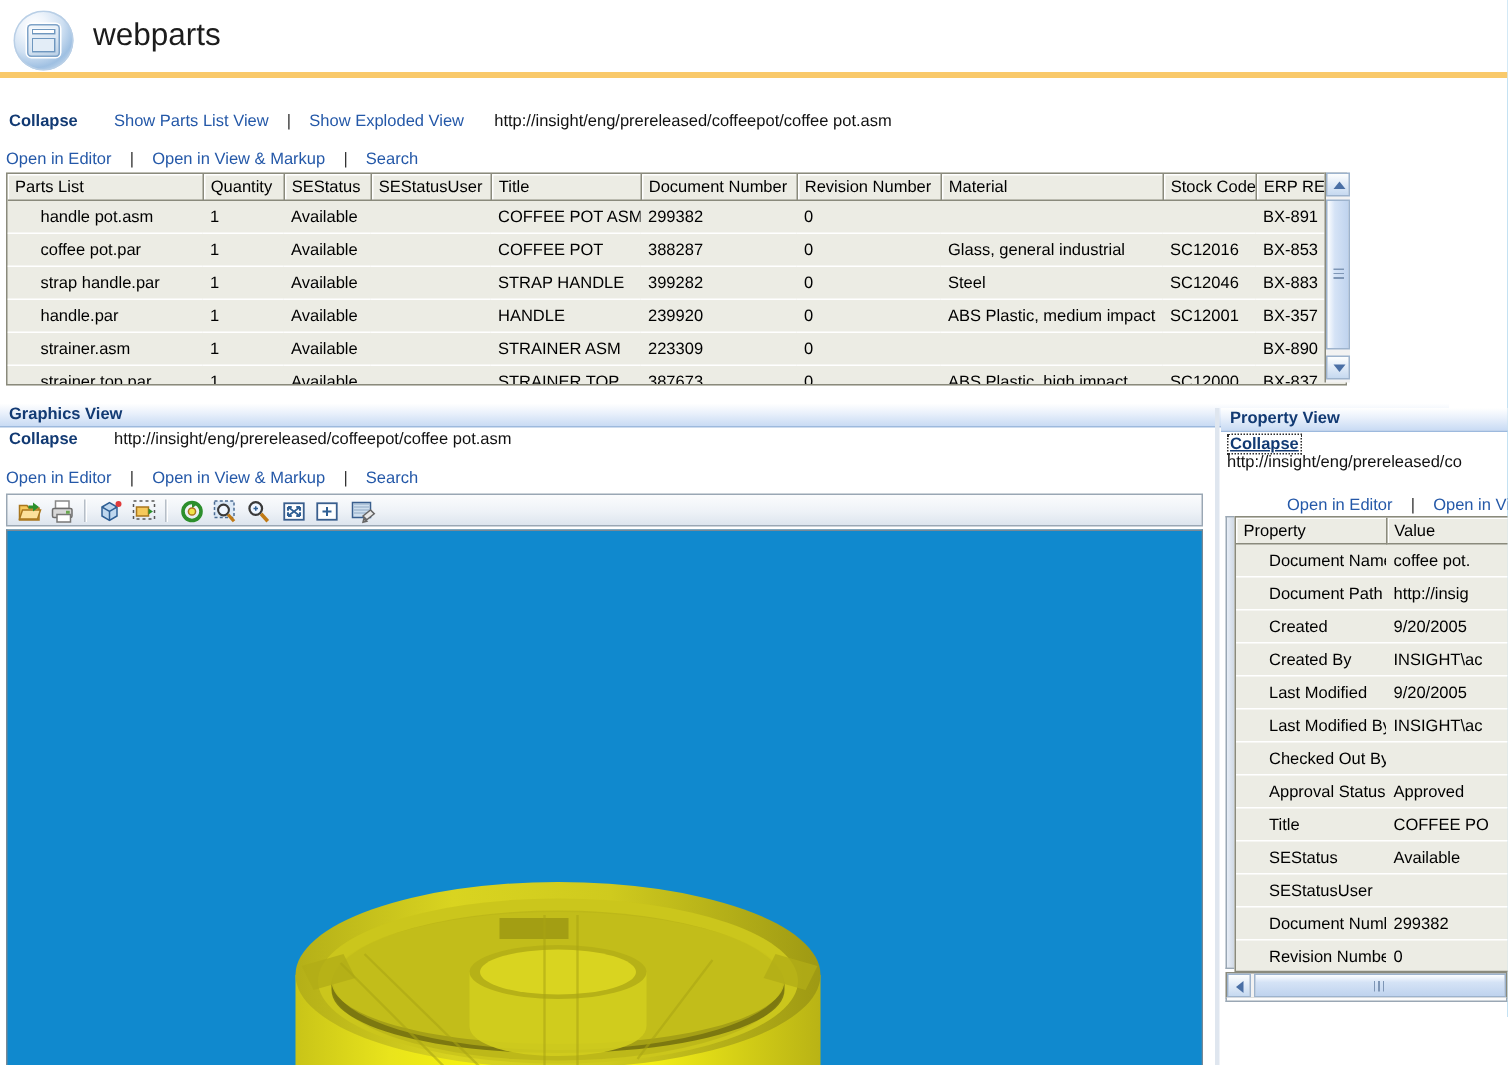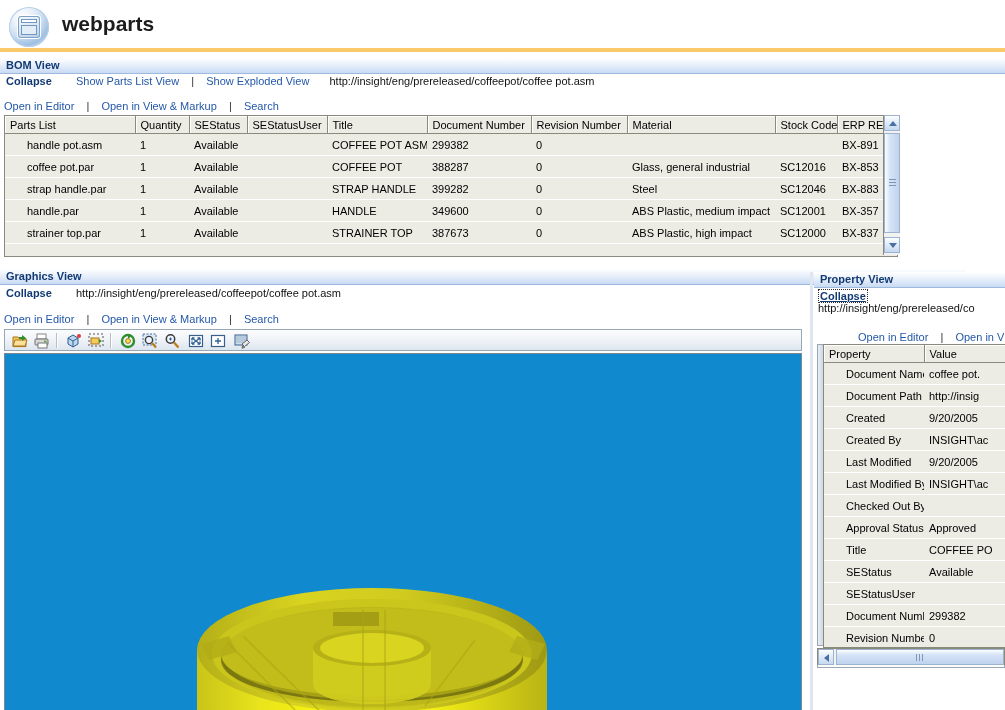--- a/index.html
+++ b/index.html
@@ -34,21 +34,21 @@
   #brand-logo .lg-bar-top {
     position: absolute; left: 3px; top: 3px; width: 16px; height: 4px;
     background: #ffffff; box-shadow: inset 0 0 0 1px #6f97bf;
   }
   #brand-logo .lg-bar-mid {
     position: absolute; left: 3px; top: 9px; width: 16px; height: 10px;
     background: #e3edf7; box-shadow: inset 0 0 0 1px #6f97bf;
   }
   #brand-title {
     position: absolute; left: 62px; top: 12px;
-    font-size: 21px; font-weight: bold; color: #1c1c1c;
+    font-size: 21px; font-weight: normal; color: #1c1c1c;
     letter-spacing: 0px;
   }
   #brand-rule {
     position: absolute; left: 0; top: 48px; width: 1005px; height: 4px;
     background: #f9c96a;
   }
 
   
   .wp-titlebar {
     position: absolute; left: 0; right: 0; height: 15px;
@@ -257,23 +257,20 @@
         <div class="lg-bar-top"></div>
         <div class="lg-bar-mid"></div>
       </div>
     </div>
     <div id="brand-title">webparts</div>
     <div id="brand-rule"></div>
   </div>
 
   <div id="bom-view">
 
-    <div class="wp-titlebar" id="bom-titlebar">
-      <span class="wp-title">BOM View</span>
-    </div>
 
     <div id="bom-line1">
       <span class="collapse-lbl">Collapse</span>
       <span style="display:inline-block;width:18px"></span>
       <a class="wlink" href="#">Show Parts List View</a>
       <span style="display:inline-block;width:6px"></span>
       <span class="wsep">|</span>
       <span style="display:inline-block;width:6px"></span>
       <a class="wlink" href="#">Show Exploded View</a>
       <span style="display:inline-block;width:14px"></span>
@@ -356,25 +353,37 @@
             <td>Steel</td>
             <td>SC12046</td>
             <td>BX-883</td>
           </tr>
           <tr>
             <td class="indent">handle.par</td>
             <td>1</td>
             <td>Available</td>
             <td></td>
             <td>HANDLE</td>
-            <td>349600</td>
+            <td>239920</td>
             <td>0</td>
             <td>ABS Plastic, medium impact</td>
             <td>SC12001</td>
             <td>BX-357</td>
+          </tr>
+          <tr>
+            <td class="indent">strainer.asm</td>
+            <td>1</td>
+            <td>Available</td>
+            <td></td>
+            <td>STRAINER ASM</td>
+            <td>223309</td>
+            <td>0</td>
+            <td></td>
+            <td></td>
+            <td>BX-890</td>
           </tr>
           <tr>
             <td class="indent">strainer top.par</td>
             <td>1</td>
             <td>Available</td>
             <td></td>
             <td>STRAINER TOP</td>
             <td>387673</td>
             <td>0</td>
             <td>ABS Plastic, high impact</td>

